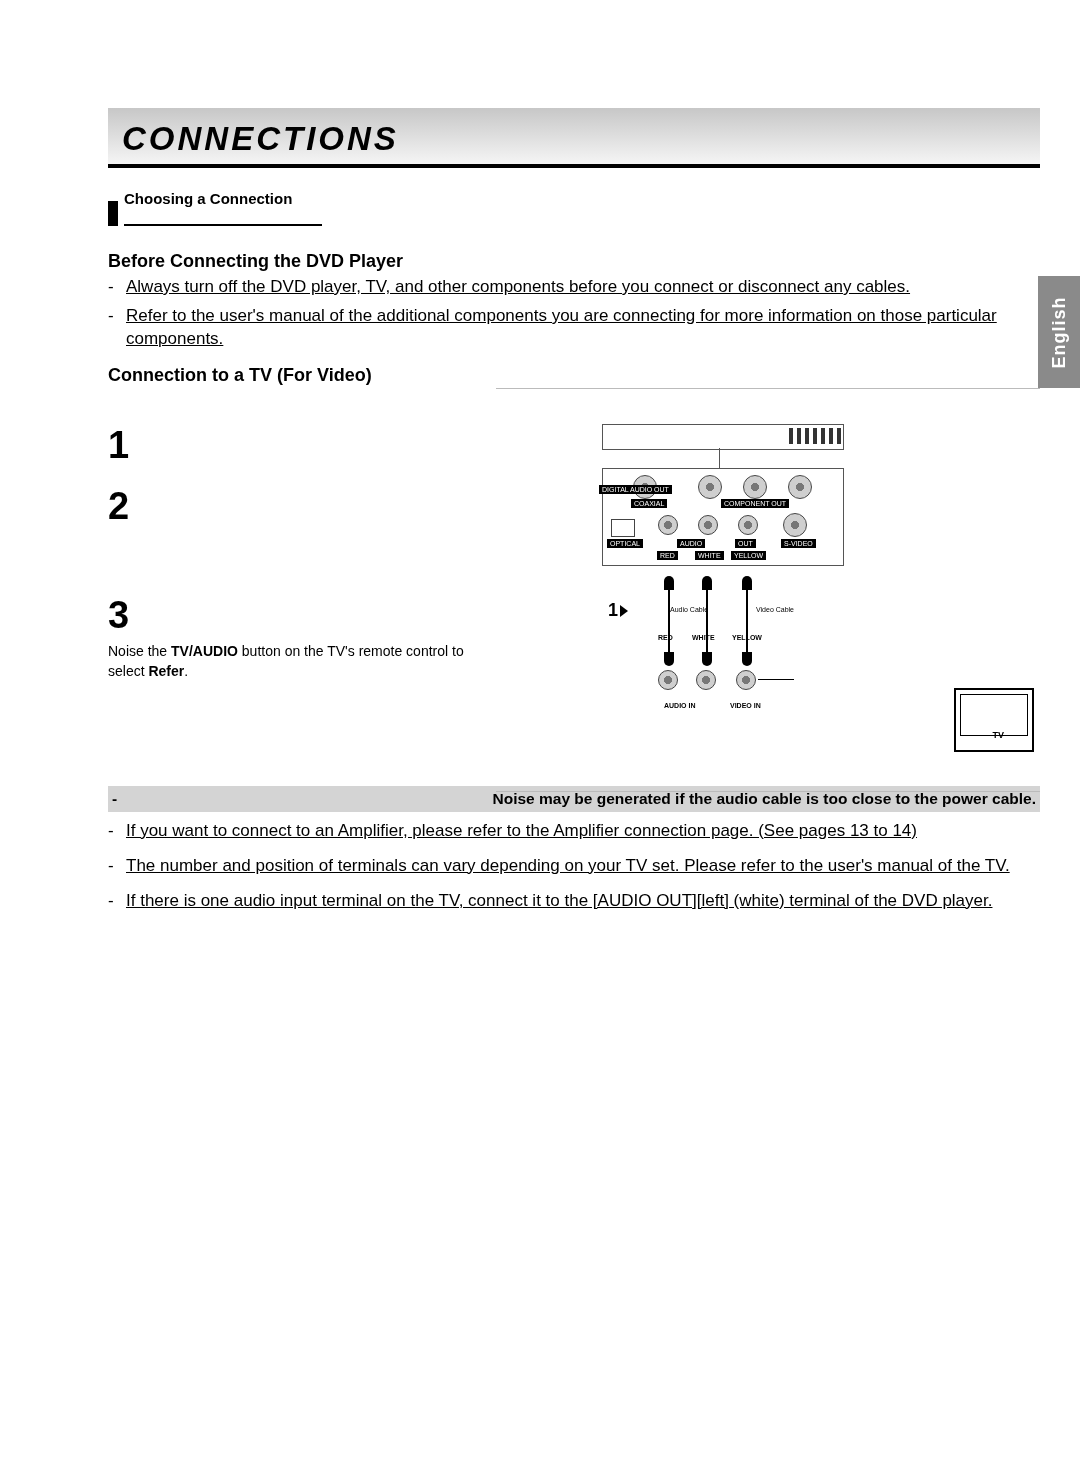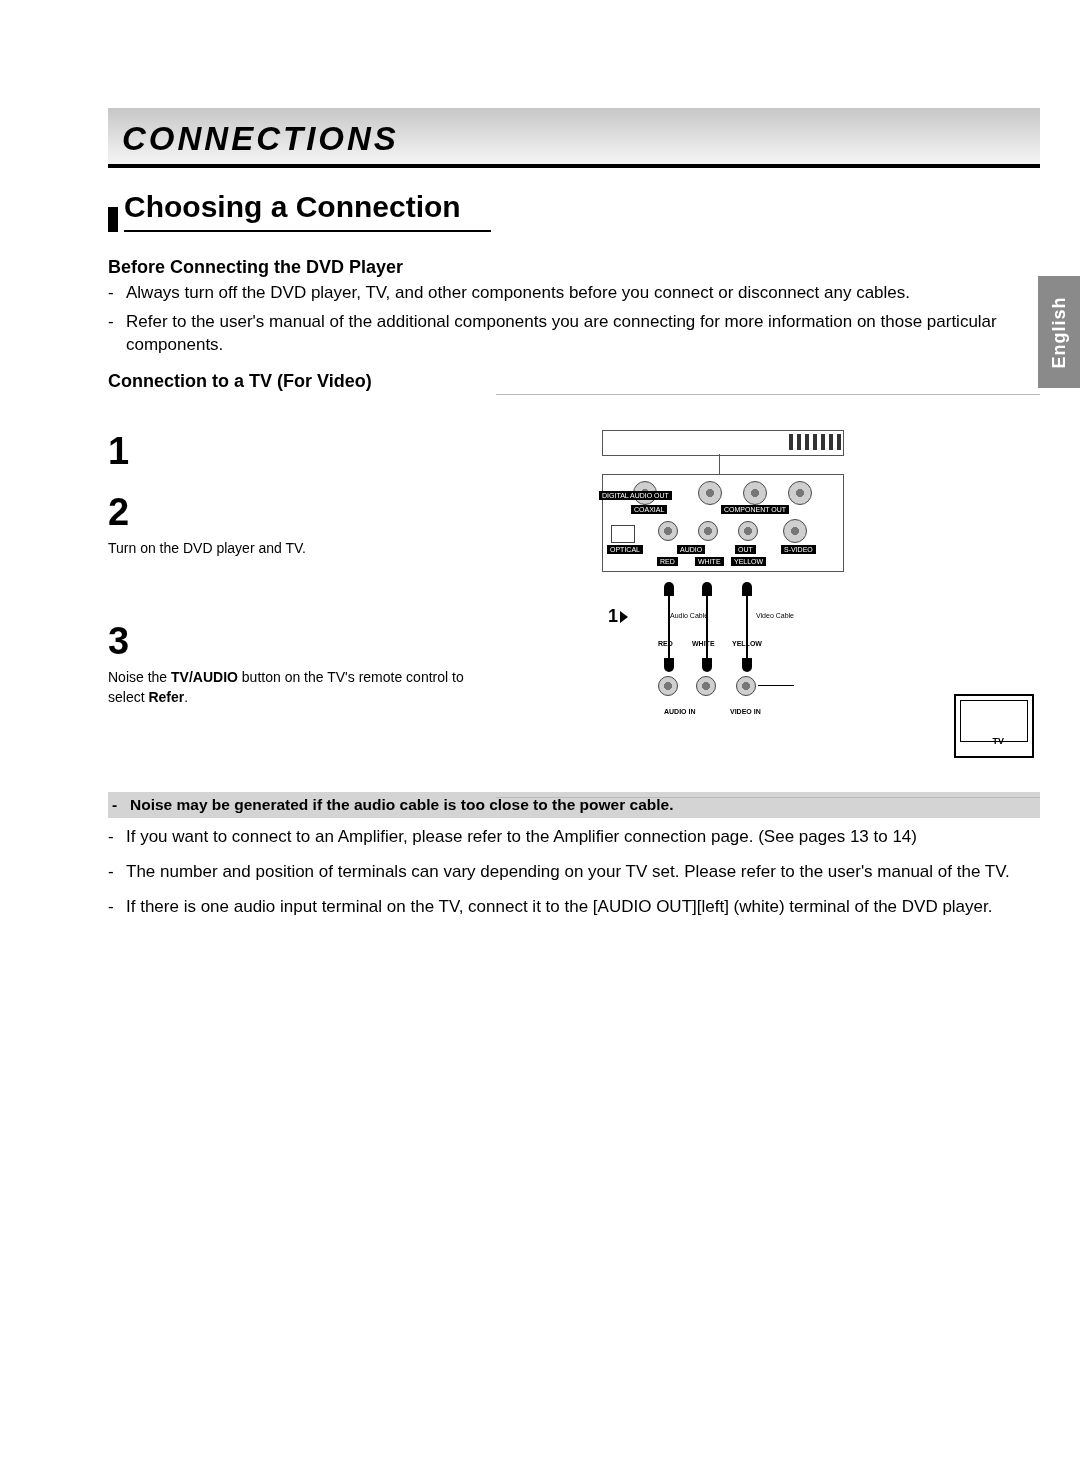--- a/index.html
+++ b/index.html
@@ -38,24 +38,24 @@
     align-items: flex-end;
     margin-bottom: 25px;
   }
   .subhead-bar {
     width: 10px;
     height: 25px;
     background: #000;
     margin-right: 6px;
   }
   .subhead-text {
-    font-size: 30px;
+    font-size: 15px;
     font-weight: bold;
     border-bottom: 2px solid #000;
-    padding-bottom: 6px;
+    padding-bottom: 17px;
     padding-right: 30px;
   }
   .side-tab {
     position: absolute;
     top: 168px;
     right: -40px;
     width: 42px;
     height: 112px;
     background: #8a8a8a;
     color: #fff;
@@ -80,21 +80,21 @@
     margin-top: 6px;
     margin-bottom: 4px;
   }
   .bulleted {
     font-size: 17px;
     line-height: 1.35;
     margin-bottom: 6px;
     display: flex;
   }
   .bulleted .dash { width: 18px; flex-shrink:0; text-align:left; }
-  .bulleted .txt { flex:1; }
+  .bulleted .txt { flex:1;text-decoration:underline; }
   .cols {
     display:flex;
     margin-top: 20px;
     gap: 8px;
   }
   .lcol { flex: 0 0 380px; }
   .rcol { flex: 1; position: relative; min-height: 380px;}
   .bignum {
     font-size: 38px;
     font-weight: bold;
@@ -118,21 +118,21 @@
   }
   .note-bar {
     background: #d4d4d4;
     font-weight: bold;
     font-size: 15.5px;
     padding: 4px 4px;
     margin-bottom: 8px;
     display:flex;
   }
   .note-bar .dash { width: 18px; flex-shrink:0; }
-  .note-bar .txt { flex:1; }
+  .note-bar .txt { flex:1;text-align:right; }
 
   
   .diag {
     position:absolute; left:28px; right:10px; top:0; bottom:0;
   }
   .dvd-back {
     position:absolute; left:78px; top:18px; width:240px; height:24px;
     border:1px solid #555; background:#fff;
   }
   .dvd-back::after {
@@ -191,21 +191,20 @@
         <span class="txt">Refer to the user's manual of the additional components you are connecting for more information on those particular components.</span>
       </div>
     </div>
 
   <div class="h4" style="margin-top:14px;">Connection to a TV (For Video)</div>
 
   <div class="cols">
     <div class="lcol" id="steps-col">
         <div class="bignum">1</div>
         <div class="bignum">2</div>
-        <div class="step-text"><span>Turn on the DVD player and TV.</span></div>
         <div style="height: 44px;"></div>
         <div class="bignum">3</div>
         <div class="step-text"><span>Noise the </span><b>TV/AUDIO</b><span> button on the TV's remote control to select </span><b>Refer</b><span>.</span></div>
       </div>
 
     <div class="rcol">
       <div class="section-sep" style="margin-bottom:6px; margin-top:-18px;"></div>
       <div class="diag">
         <div class="dvd-back"></div>
         <div style="position:absolute; left:195px; top:42px; width:1px; height:20px; background:#555;"></div>

